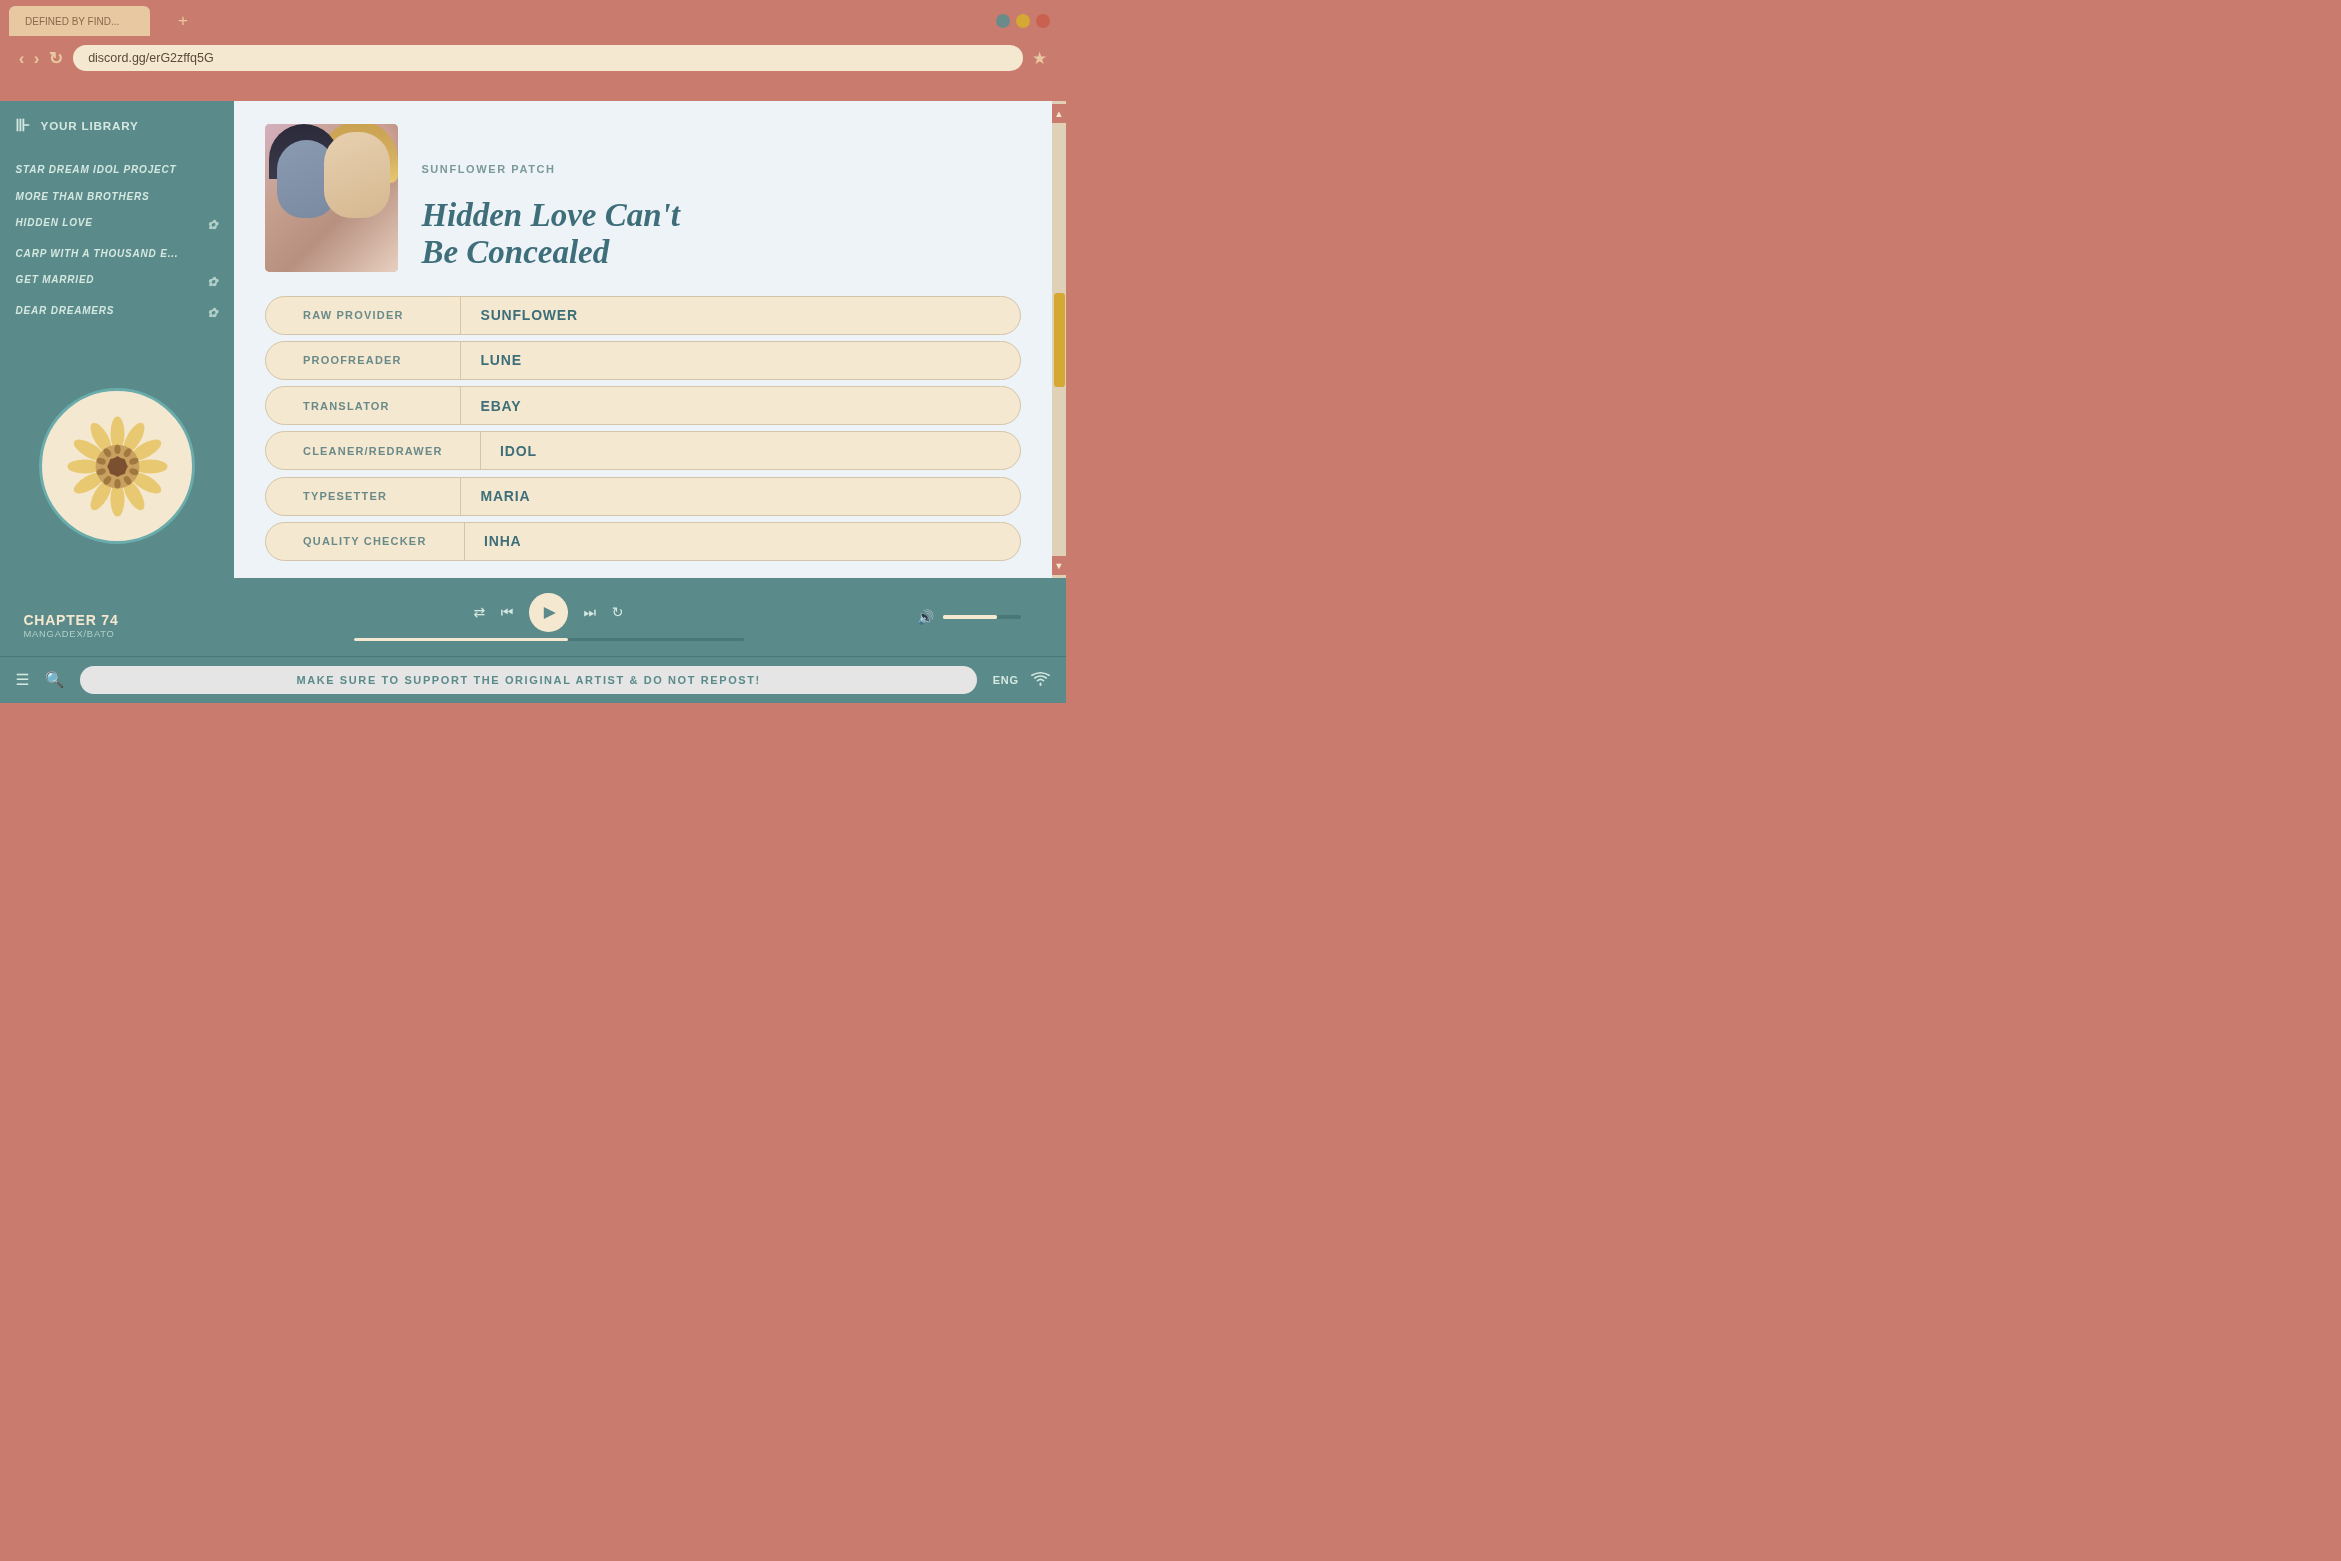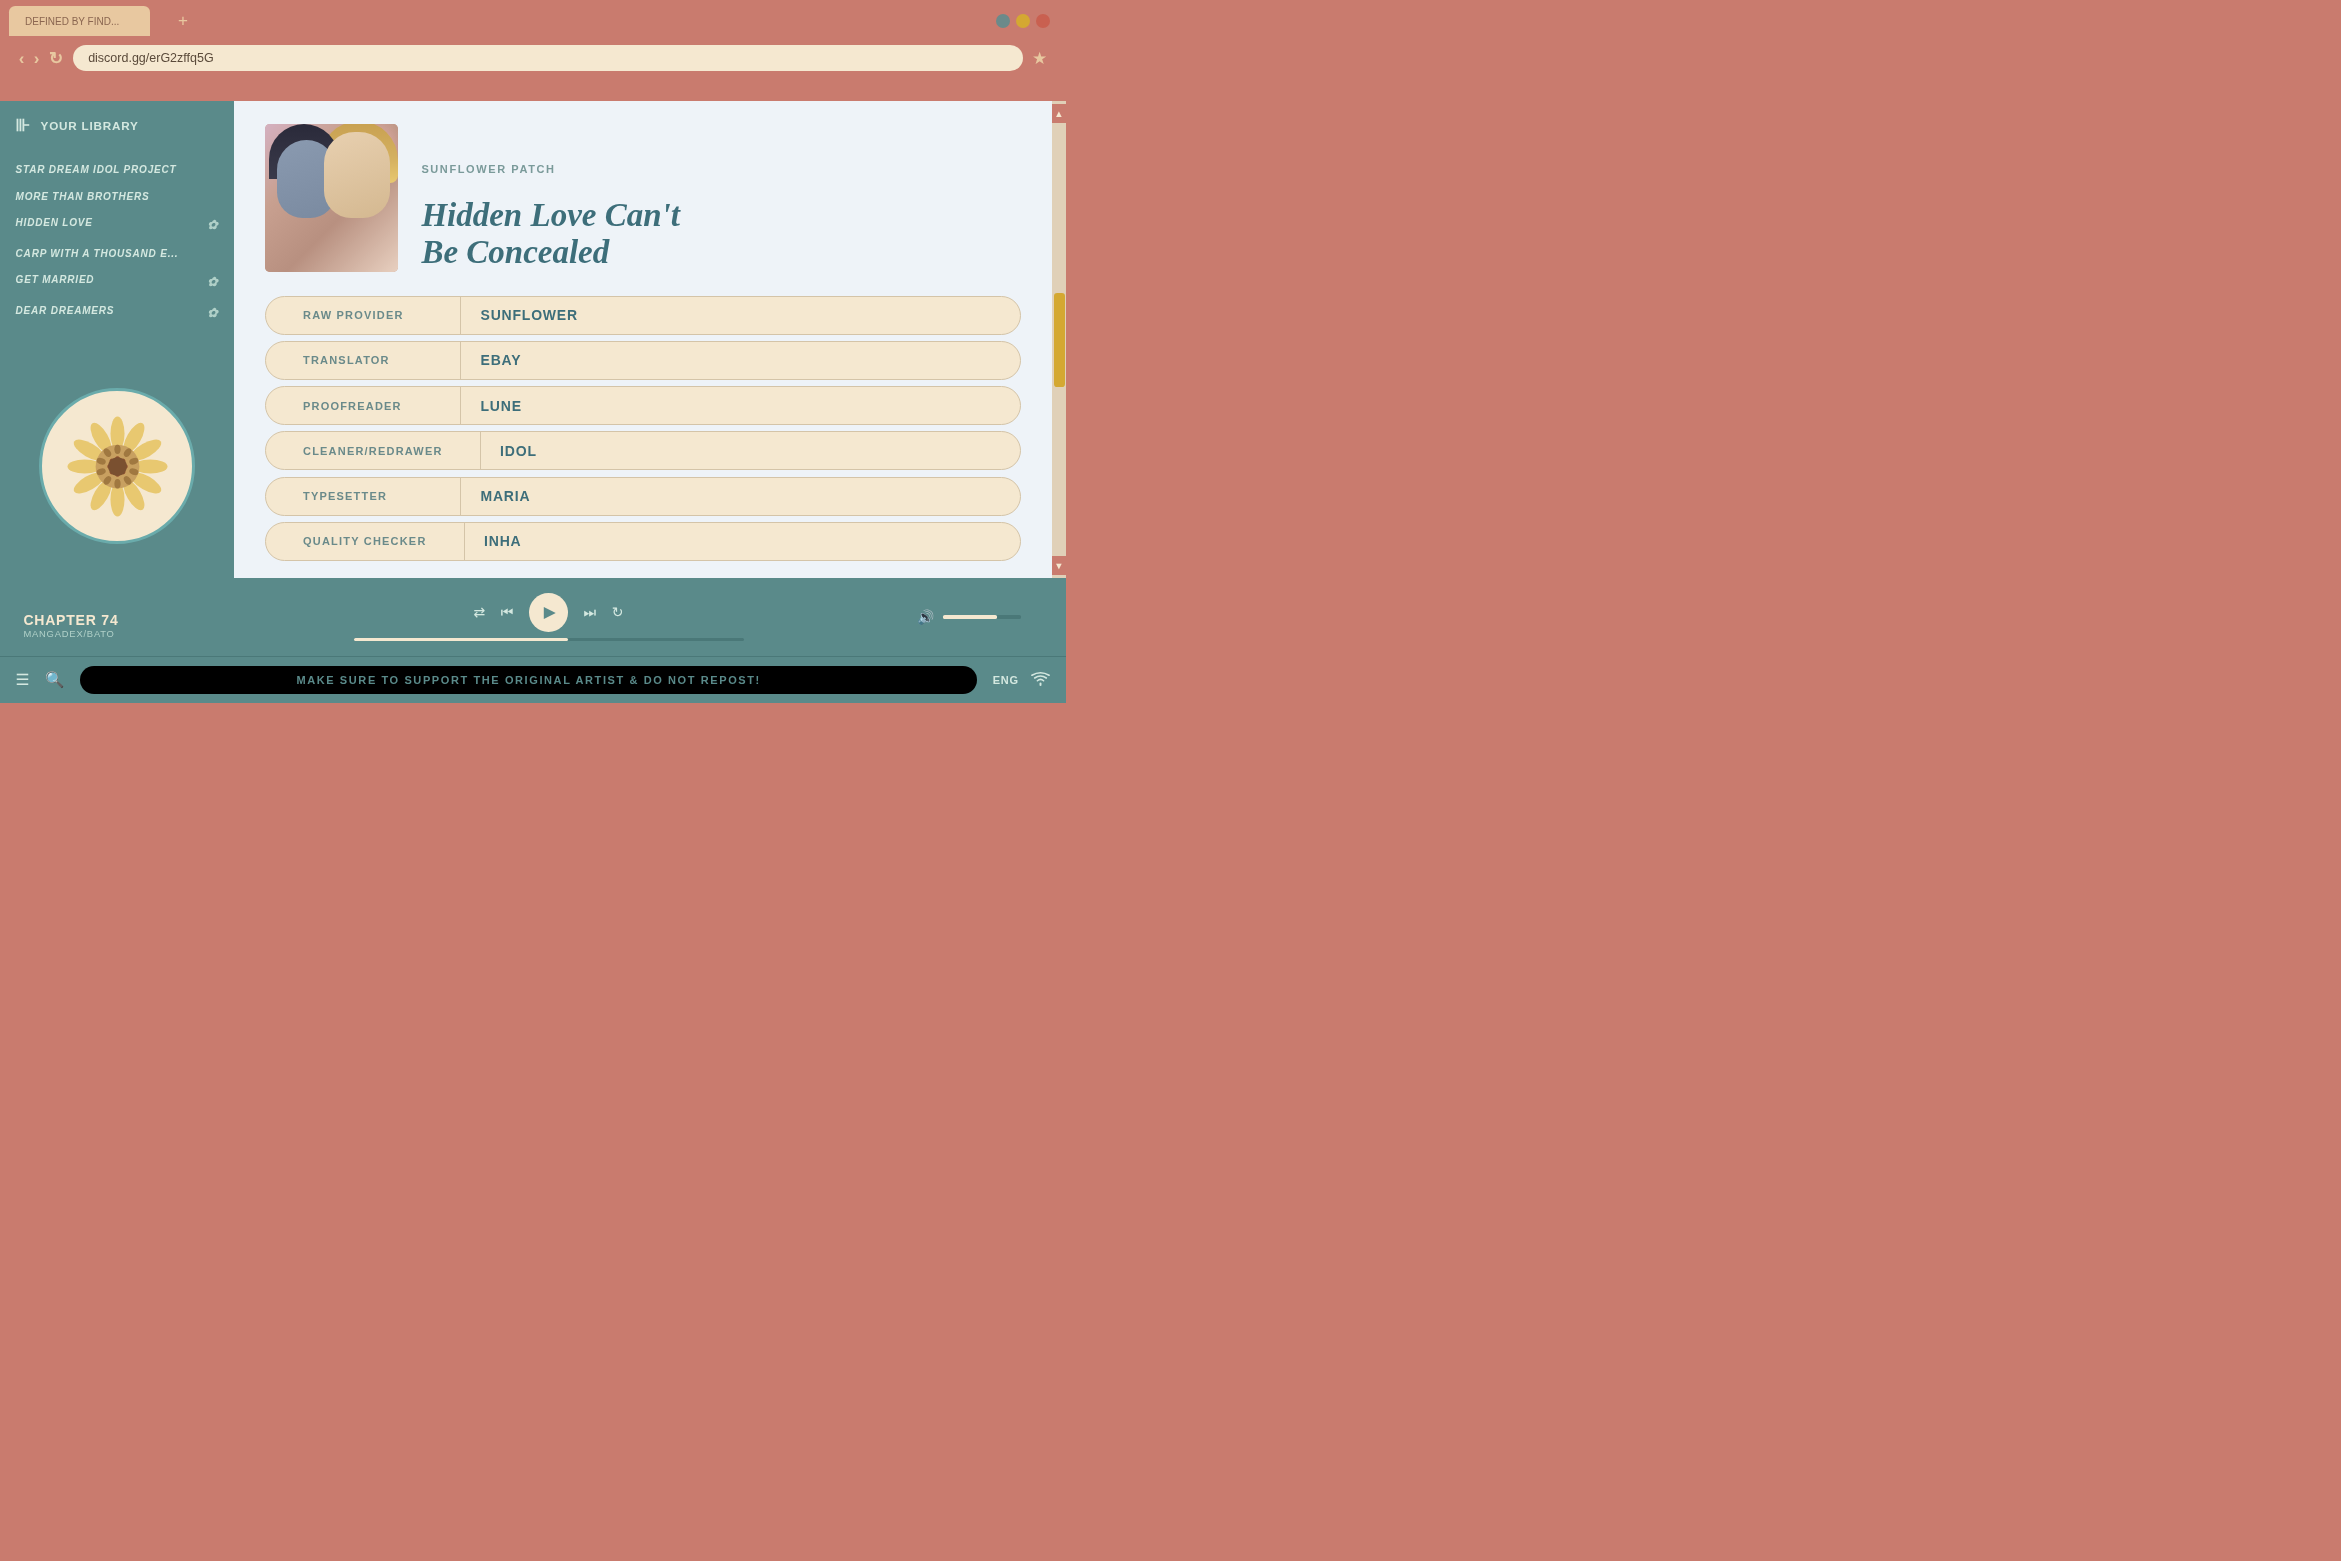--- a/index.html
+++ b/index.html
@@ -435,21 +435,21 @@
     .status-btn {
       color: #d4e8e0;
       font-size: 15.6px;
       background: none;
       border: none;
       cursor: pointer;
     }
 
     .status-message {
       flex: 1;
-      background: #000000;
+      background: #e5e5e5;
       border-radius: 15.6px;
       padding: 7.8px 23.4px;
       text-align: center;
       font-size: 11px;
       font-weight: 700;
       color: #5a8a8a;
       letter-spacing: 1.6px;
     }
 
     .status-right {
@@ -636,26 +636,26 @@
           </div>
         </div>
       </div>
 
       <div class="credits-table">
         <div class="credit-row">
           <div class="credit-label">RAW PROVIDER</div>
           <div class="credit-value">SUNFLOWER</div>
         </div>
         <div class="credit-row">
+          <div class="credit-label">PROOFREADER</div>
+          <div class="credit-value">LUNE</div>
+        </div>
+        <div class="credit-row">
           <div class="credit-label">TRANSLATOR</div>
           <div class="credit-value">EBAY</div>
-        </div>
-        <div class="credit-row">
-          <div class="credit-label">PROOFREADER</div>
-          <div class="credit-value">LUNE</div>
         </div>
         <div class="credit-row">
           <div class="credit-label">CLEANER/REDRAWER</div>
           <div class="credit-value">IDOL</div>
         </div>
         <div class="credit-row">
           <div class="credit-label">TYPESETTER</div>
           <div class="credit-value">MARIA</div>
         </div>
         <div class="credit-row">

